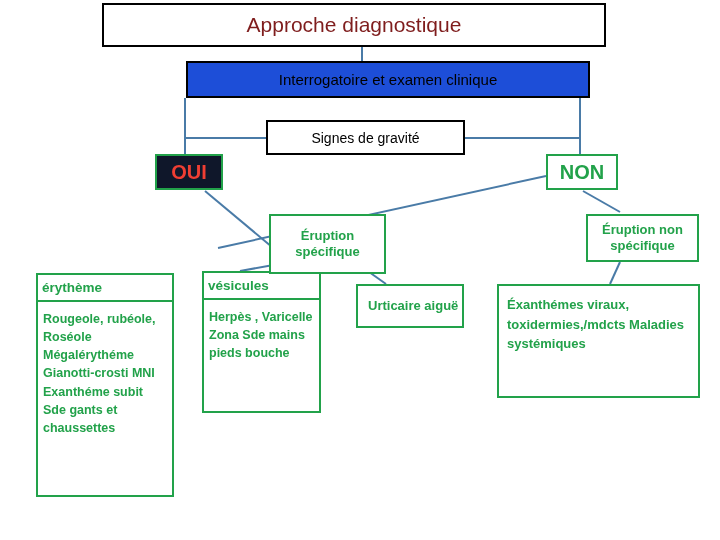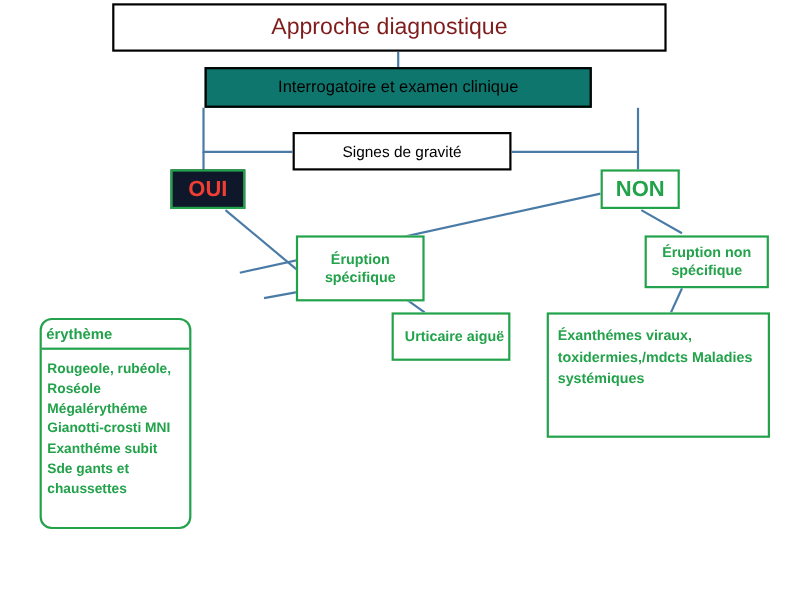--- a/index.html
+++ b/index.html
@@ -35,24 +35,24 @@
     border: 2px solid #000000;
     background: #ffffff;
     font-size: 21px;
     color: #7f1d1d;
     z-index: 5;
   }
   
   #interro-box {
     left: 186px;
     top: 61px;
-    width: 352px;
+    width: 404px;
     height: 37px;
     border: 2px solid #000000;
-    background: #0f766e;
+    background: #1d4ed8;
     font-size: 15px;
     color: #000000;
     z-index: 5;
   }
   
   #gravite-box {
     left: 266px;
     top: 120px;
     width: 199px;
     height: 35px;
@@ -145,24 +145,23 @@
     bottom: 0;
     padding: 8px 5px 0 5px;
     font-size: 12.5px;
     font-weight: bold;
     line-height: 1.45;
     box-sizing: border-box;
     text-align: left;
   }
   #erytheme-box {
     left: 36px;
-    top: 289px;
+    top: 273px;
     width: 138px;
-    height: 192px;
-    border-radius: 11px;
+    height: 224px;
   }
   #vesicules-box {
     left: 202px;
     top: 271px;
     width: 119px;
     height: 142px;
   }
   #urticaire-box {
     left: 356px;
     top: 284px;
@@ -241,18 +240,22 @@
 
   <div class="box" id="eruption-spec-box">Éruption spécifique</div>
 
   <div class="box" id="eruption-nonspec-box">Éruption non spécifique</div>
 
   <div class="leaf" id="erytheme-box">
     <div class="head">érythème</div>
     <div class="body">Rougeole, rubéole, Roséole Mégalérythéme Gianotti-crosti MNI Exanthéme subit Sde gants et chaussettes</div>
   </div>
 
+  <div class="leaf" id="vesicules-box">
+    <div class="head">vésicules</div>
+    <div class="body">Herpès , Varicelle Zona Sde mains pieds bouche</div>
+  </div>
 
   <div class="leaf" id="urticaire-box">Urticaire aiguë</div>
 
   <div class="leaf" id="exanthemes-box">Éxanthémes viraux, toxidermies,/mdcts Maladies systémiques</div>
 
 </div>
 
 </body></html>

